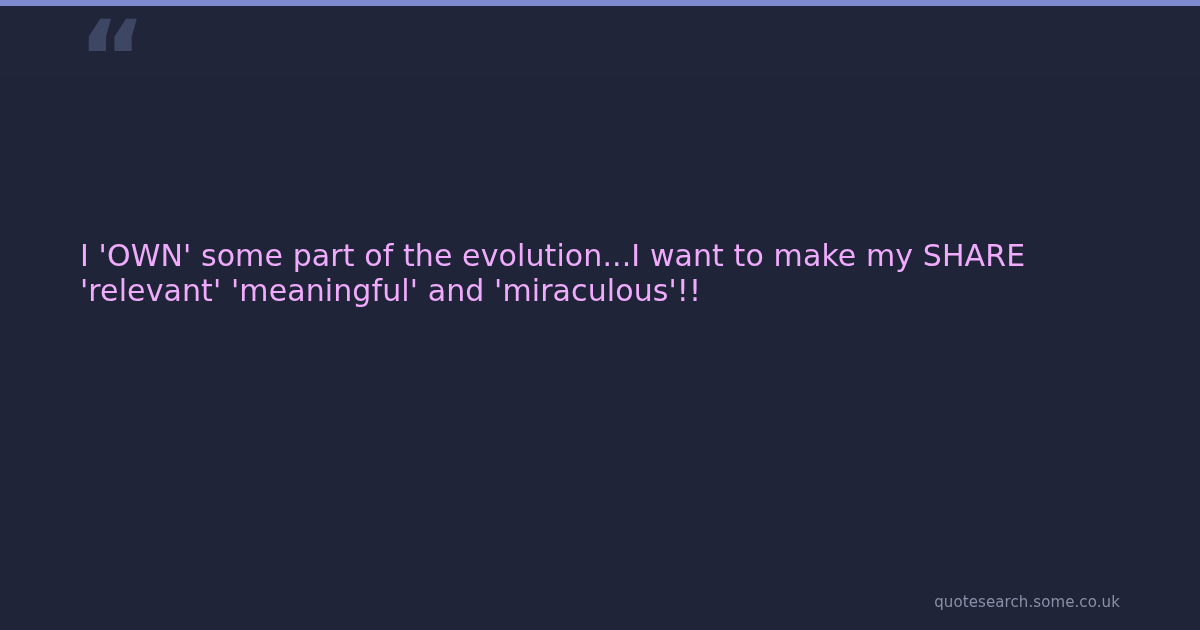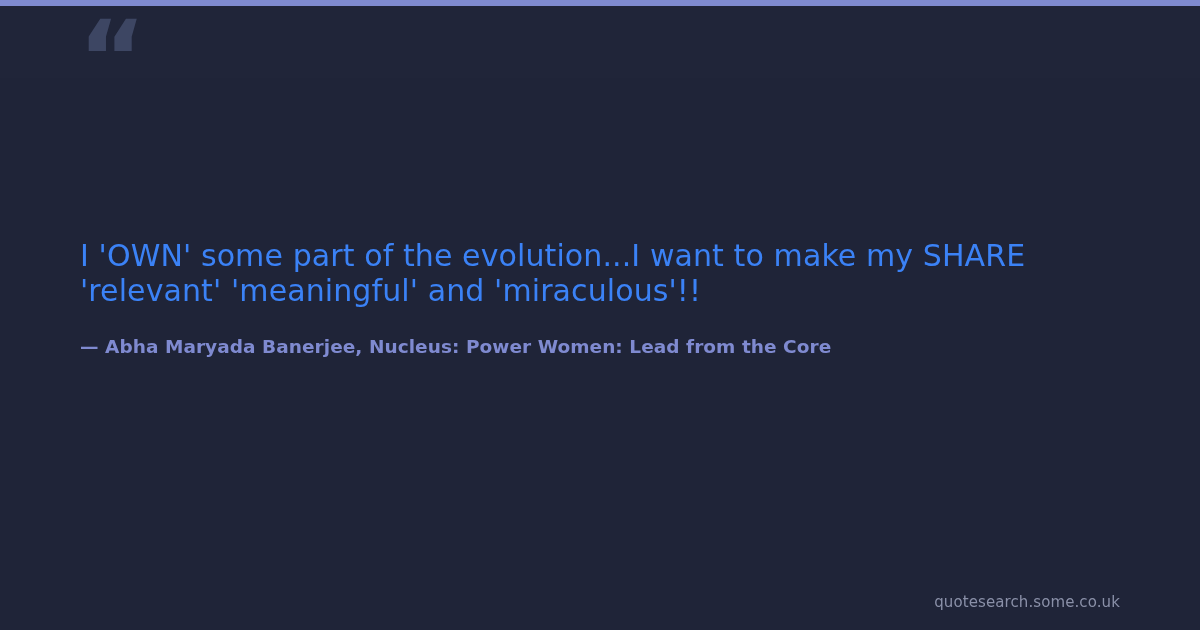--- a/index.html
+++ b/index.html
@@ -57,21 +57,21 @@
   
   .content {
     position: absolute;
     left: 80px;
     top: 238px;
     width: 1040px;
   }
 
   .quote-text {
     margin: 0;
-    color: #3b82f6;
+    color: #f0abfc;
     font-size: 30px;
     font-weight: 400;
     line-height: 35px;
     letter-spacing: 0.1px;
     white-space: pre-wrap;
   }
 
   .attribution {
     margin: 0;
     padding-top: 27px;
@@ -103,19 +103,18 @@
   <div class="accent-bar"></div>
 
   <div class="tone-band"></div>
 
   <div class="quote-mark">“</div>
 
   <div class="content">
 
     <p class="quote-text">I 'OWN' some part of the evolution...I want to make my SHARE 'relevant' 'meaningful' and 'miraculous'!!</p>
 
-    <p class="attribution">— Abha Maryada Banerjee, Nucleus: Power Women: Lead from the Core</p>
 
   </div>
 
   <div class="source-url">quotesearch.some.co.uk</div>
 
 </div>
 
 </body></html>

